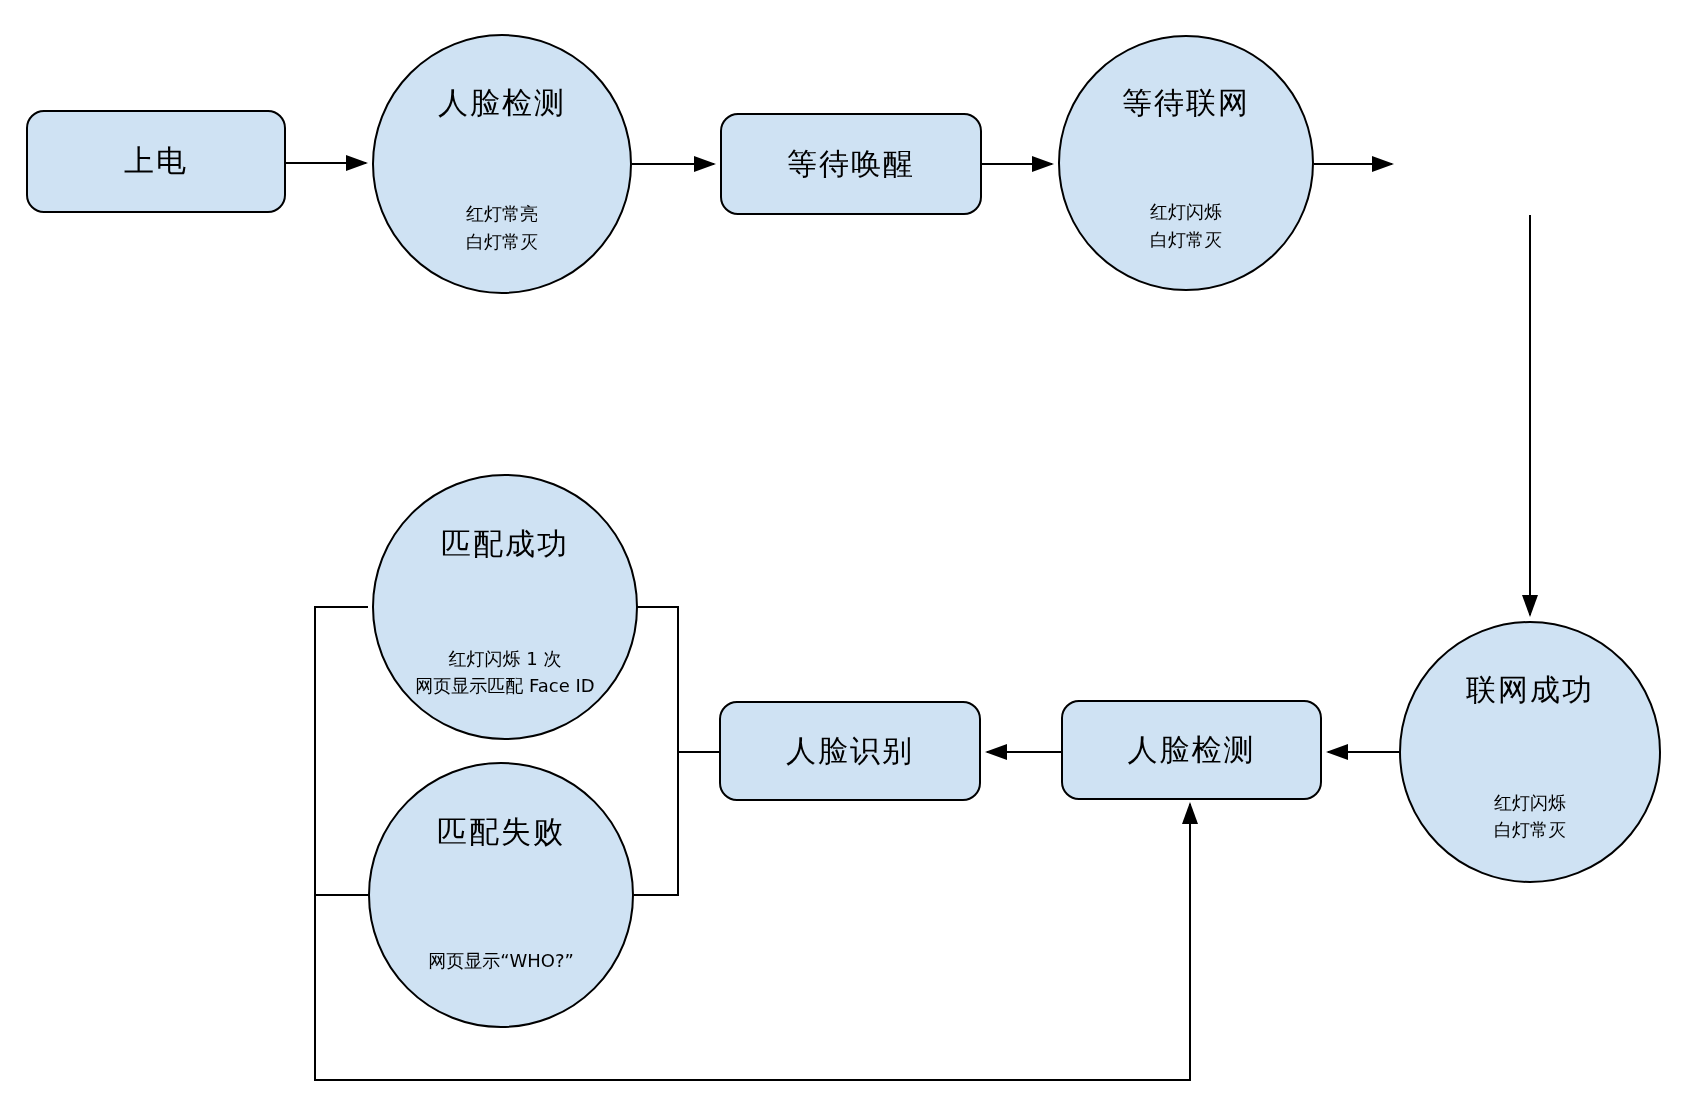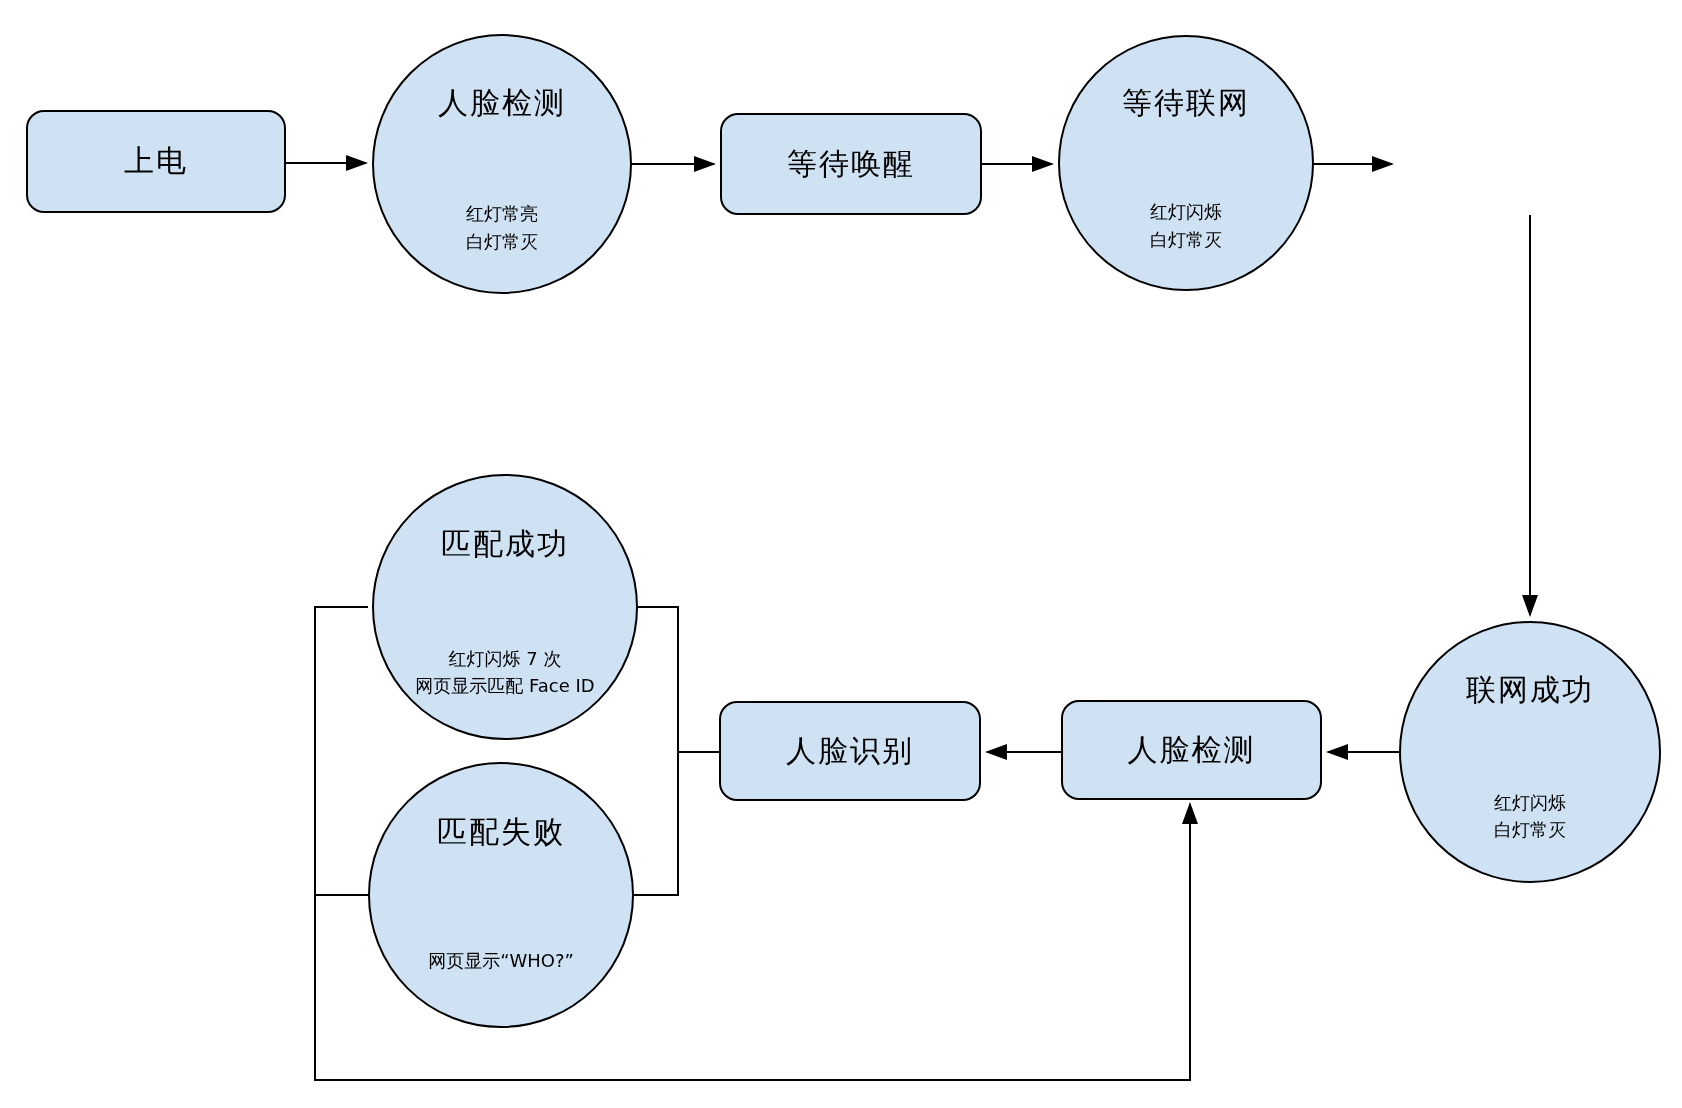--- a/index.html
+++ b/index.html
@@ -134,21 +134,21 @@
   <div id="n-face-recognize" class="node rect-node">
     <span class="node-label">人脸识别</span>
   </div>
 
   <div id="n-face-detect" class="node rect-node">
     <span class="node-label">人脸检测</span>
   </div>
 
   <div id="n-match-success" class="node circle-node">
     <span class="node-label">匹配成功</span>
-    <span class="node-note">红灯闪烁 7 次
+    <span class="node-note">红灯闪烁 1 次
 网页显示匹配 Face ID</span>
   </div>
 
   <div id="n-match-fail" class="node circle-node">
     <span class="node-label">匹配失败</span>
     <span class="node-note">网页显示“WHO?”</span>
   </div>
 
 </div>
 

